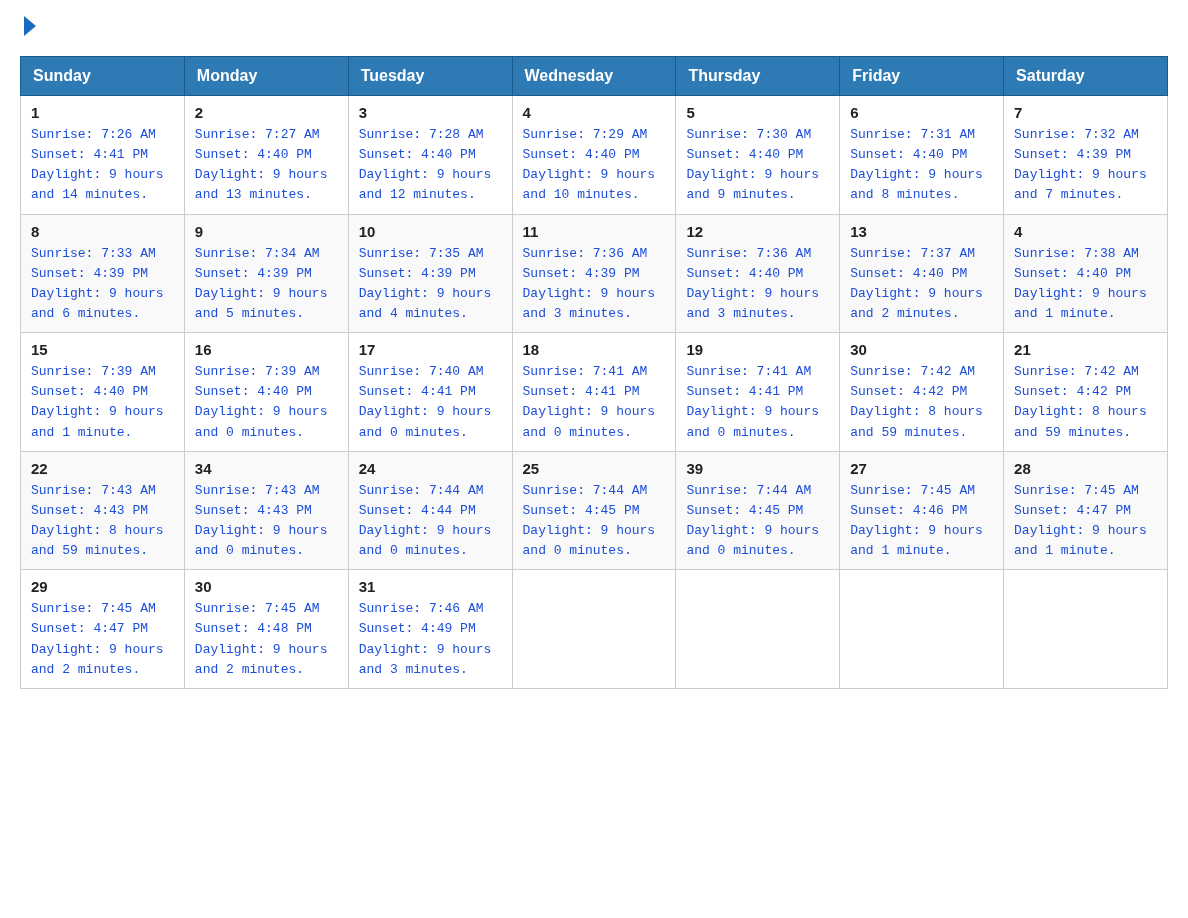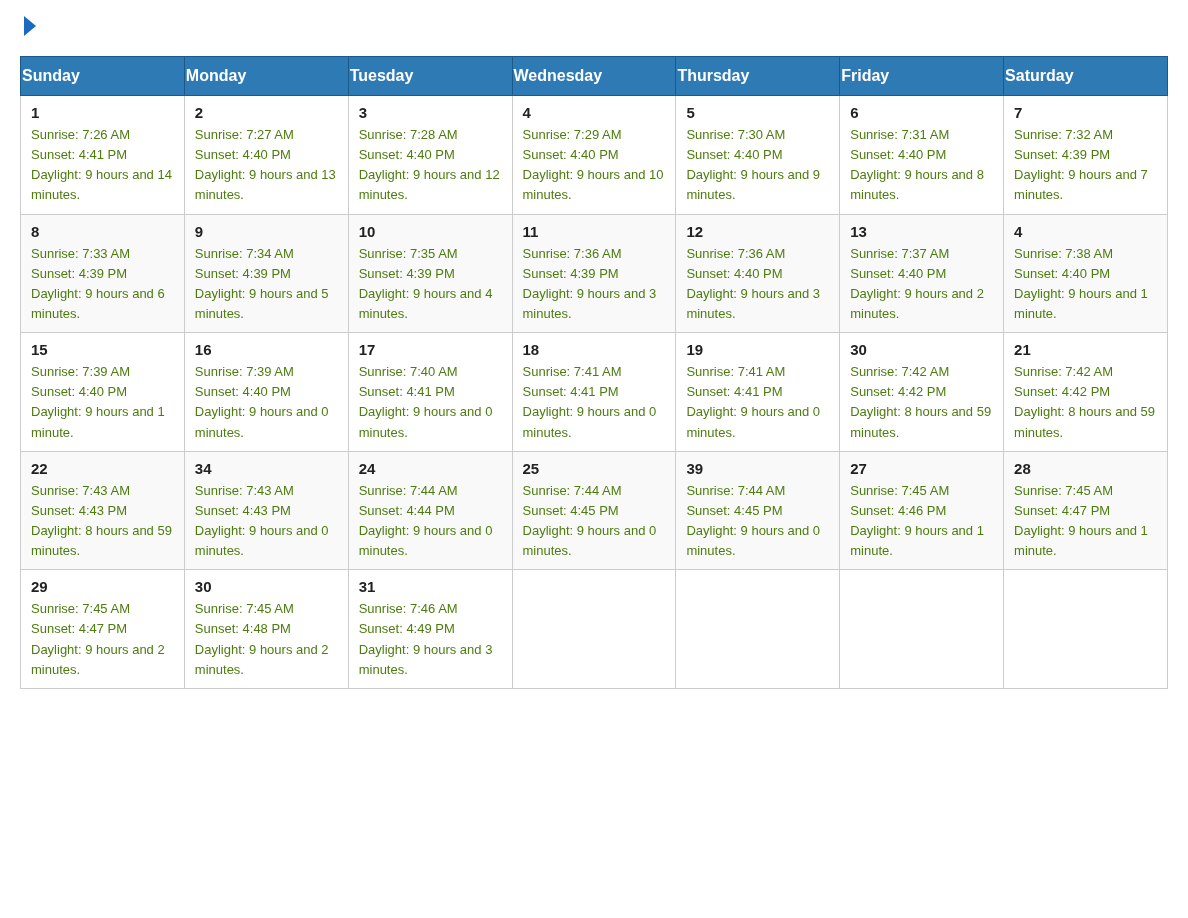--- a/index.html
+++ b/index.html
@@ -56,21 +56,21 @@
     .calendar {
       width: 100%;
       border-collapse: collapse;
       border: 1px solid #aaa;
     }
     .calendar th {
       background-color: #2d7ab5;
       color: #fff;
       font-size: 16px;
       font-weight: bold;
-      padding: 10px 1px;
+      padding: 10px 12px;
       text-align: left;
       border: 1px solid #1a5a8a;
     }
     .calendar td {
       vertical-align: top;
       padding: 8px 10px;
       border: 1px solid #ccc;
       width: 14.28%;
       font-size: 13px;
       color: #333;
@@ -82,21 +82,22 @@
     .day-number {
       font-size: 15px;
       font-weight: bold;
       display: block;
       margin-bottom: 4px;
       color: #222;
     }
     .day-info {
       font-size: 13px;
       line-height: 1.55;
-      color: #4d7c0f;
+      color: #1d4ed8;
+      font-family: Liberation Mono, monospace;
     }
     .empty-cell {
       background: #fff !important;
     }
   </style>
 </head>
 <body>
 
 <div class="header">
   <div class="logo-area">

